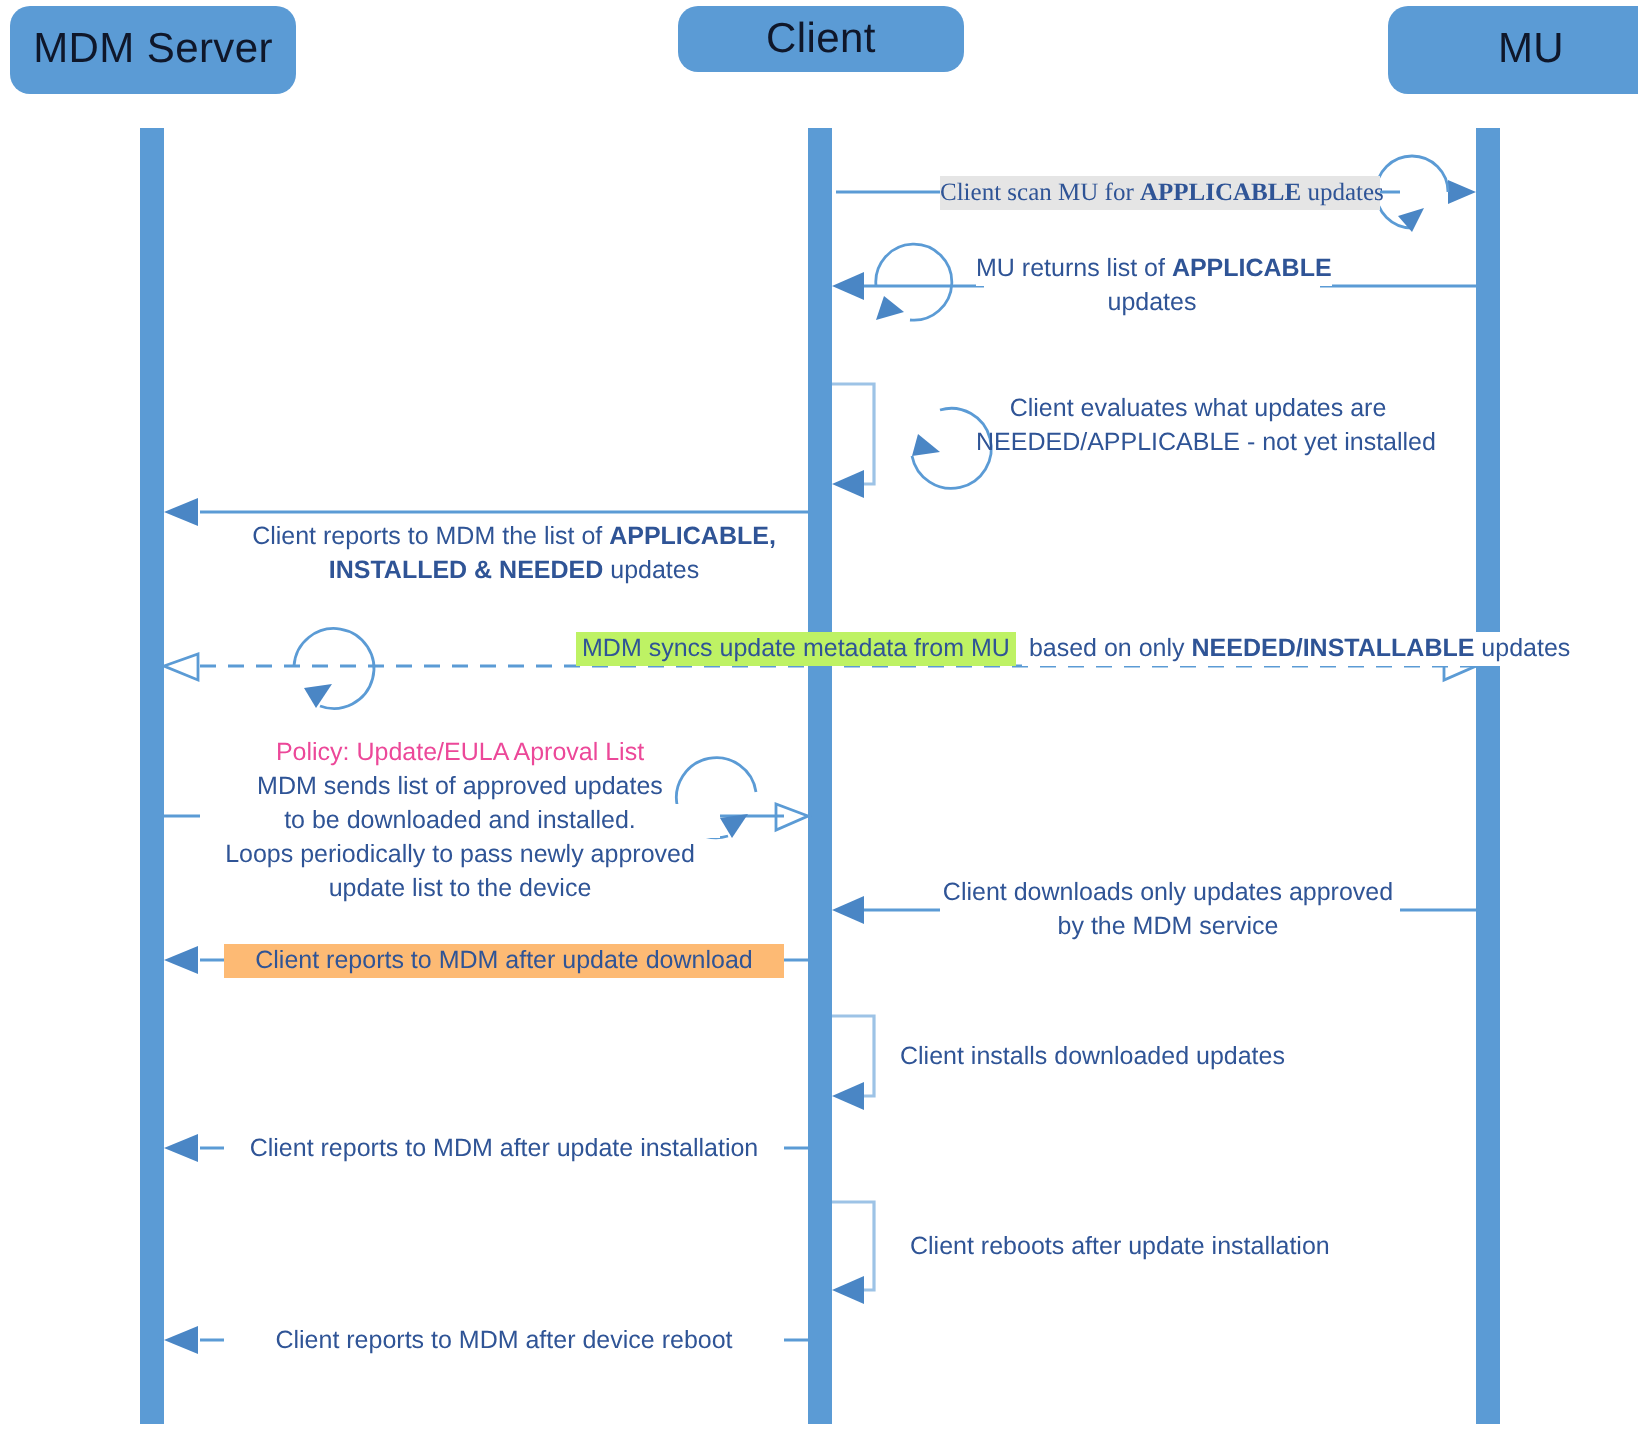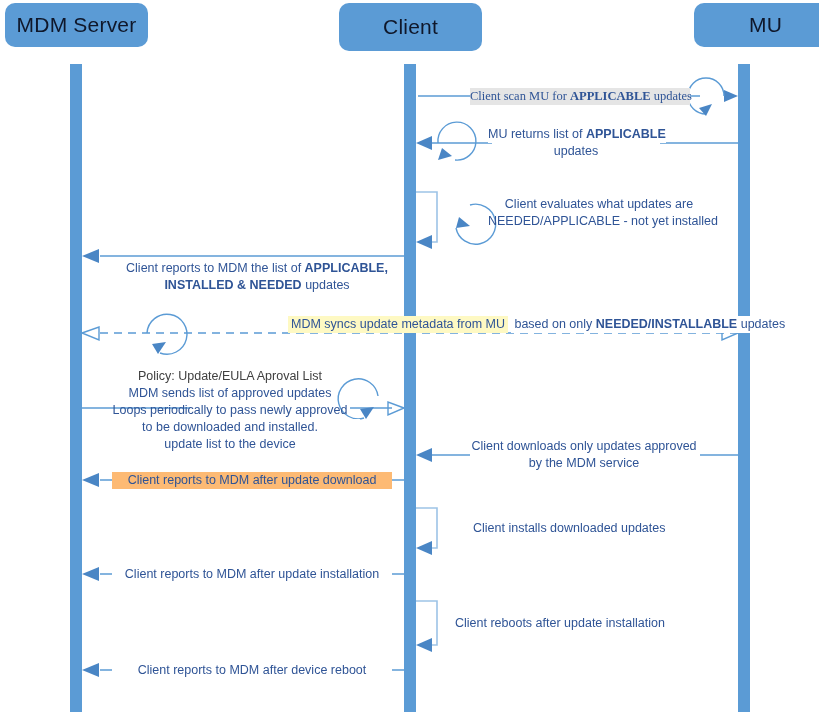--- a/index.html
+++ b/index.html
@@ -44,21 +44,21 @@
     position: absolute;
     color: #2F5496;
     font-size: 12.5px;
     line-height: 17px;
     text-align: center;
     white-space: nowrap;
     pointer-events: none;
   }
   .msg-label b { font-weight: bold; }
   .msg-label .policy {
-    color: #404040;
+    color: #ec4899;
     font-weight: normal;
   }
   svg.wires {
     position: absolute;
     left: 0; top: 0;
     width: 819px;
     height: 715px;
     overflow: visible;
   }
   .ln {
@@ -87,21 +87,21 @@
 </style>
 </head>
 <body>
 
 <div id="diagram">
 
   <div class="actor-box" style="left:5px; top:3px; width:143px; height:44px;">
     <span>MDM Server</span>
   </div>
 
-  <div class="actor-box" style="left:339px; top:3px; width:143px; height:48px;">
+  <div class="actor-box" style="left:339px; top:3px; width:143px; height:33px;">
     <span>Client</span>
   </div>
 
   <div class="actor-box" style="left:676px; top:3px; width:143px; height:44px;margin-left:18px;">
     <span>MU</span>
   </div>
 
   <div class="lifeline" style="left:70px; top:64px; height:648px;"></div>
   <div class="lifeline" style="left:404px; top:64px; height:648px;"></div>
   <div class="lifeline" style="left:738px; top:64px; height:648px;"></div>
@@ -178,40 +178,40 @@
     <div>Client evaluates what updates are</div>
     <div>NEEDED/APPLICABLE - not yet installed</div>
   </div>
 
   <div class="msg-label" style="left:112px; top:248px; width:290px;">
     <div style="background:#fff; display:inline-block;margin-top:12px;"><span>Client reports to MDM the list of </span><b>APPLICABLE,</b></div>
     <div><b>INSTALLED &amp; NEEDED</b><span> updates</span></div>
   </div>
 
   <div class="msg-label" style="left:288px; top:316px; width:280px;">
-    <div style="background:#fef9c3; display:inline-block; padding:0 3px;">MDM syncs update metadata from MU</div>
+    <div style="background:#bef264; display:inline-block; padding:0 3px;">MDM syncs update metadata from MU</div>
     <div style="background:#fff; display:inline-block; padding:0 3px;"><span>based on only </span><b>NEEDED/INSTALLABLE</b><span> updates</span></div>
   </div>
 
   <div class="msg-label" style="left:100px; top:368px; width:260px;">
     <div class="policy">Policy: Update/EULA Aproval List</div>
     <div>MDM sends list of approved updates</div>
+    <div style="background:#fff;">to be downloaded and installed.</div>
     <div>Loops periodically to pass newly approved</div>
-    <div style="background:#fff;">to be downloaded and installed.</div>
     <div>update list to the device</div>
   </div>
 
   <div class="msg-label" style="left:468px; top:438px; width:232px;">
     <div style="background:#fff; display:inline-block;">Client downloads only updates approved</div>
     <div>by the MDM service</div>
   </div>
 
   <div class="msg-label" style="left:112px; top:472px; width:280px; background:#fdba74;">Client reports to MDM after update download</div>
 
-  <div class="msg-label" style="left:450px; top:520px; width:190px; text-align:right;margin-left:23px;">Client installs downloaded updates</div>
+  <div class="msg-label" style="left:450px; top:520px; width:190px; text-align:right;">Client installs downloaded updates</div>
 
   <div class="msg-label" style="left:112px; top:566px; width:280px; background:#fff;">Client reports to MDM after update installation</div>
 
   <div class="msg-label" style="left:455px; top:615px; width:214px; text-align:left;">Client reboots after update installation</div>
 
   <div class="msg-label" style="left:112px; top:662px; width:280px; background:#fff;">Client reports to MDM after device reboot</div>
 
 </div>
 
 </body></html>

